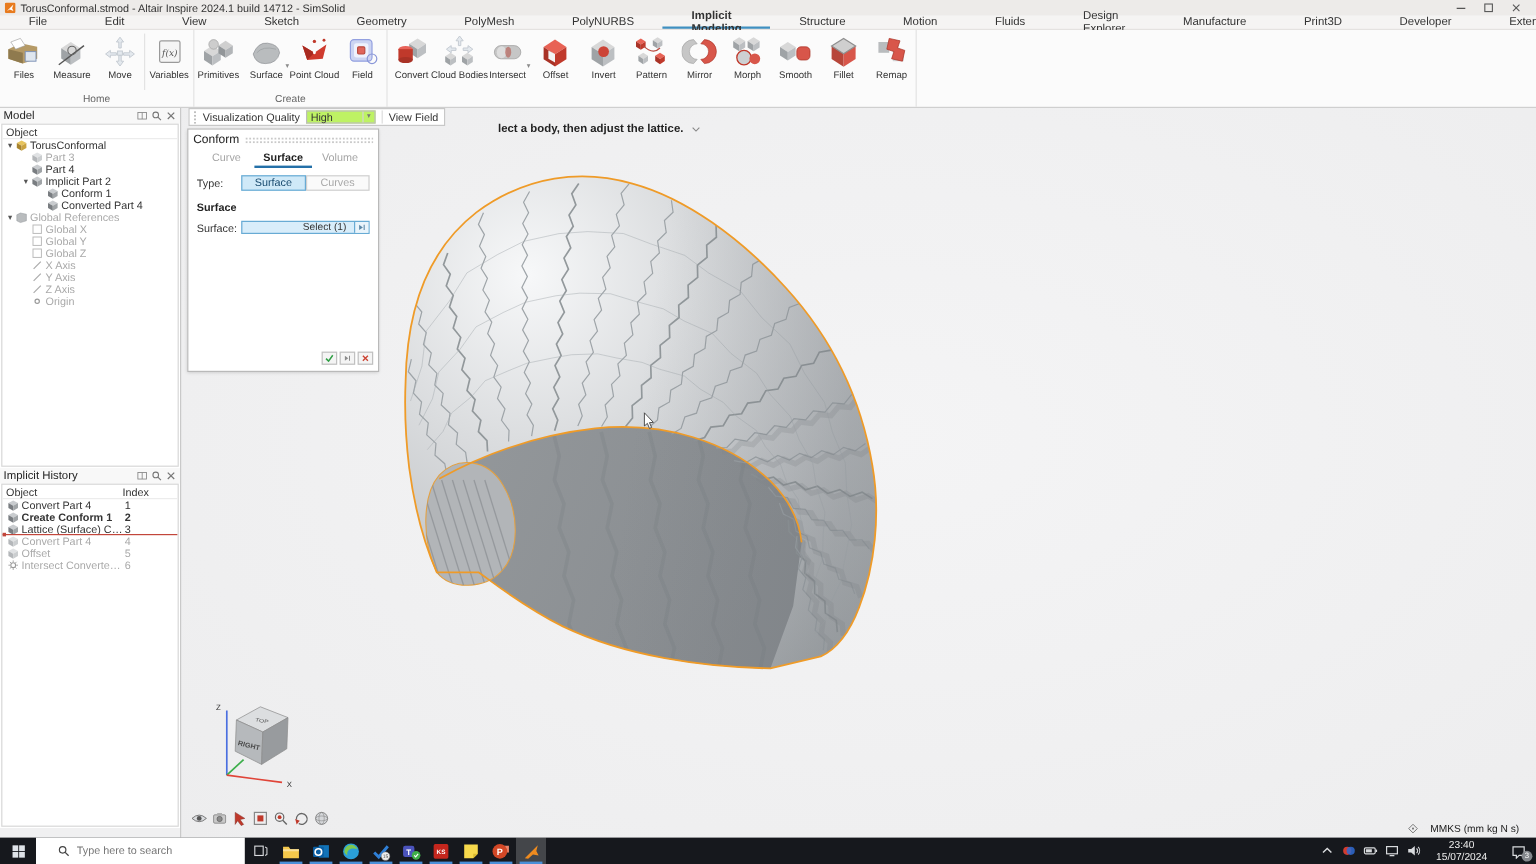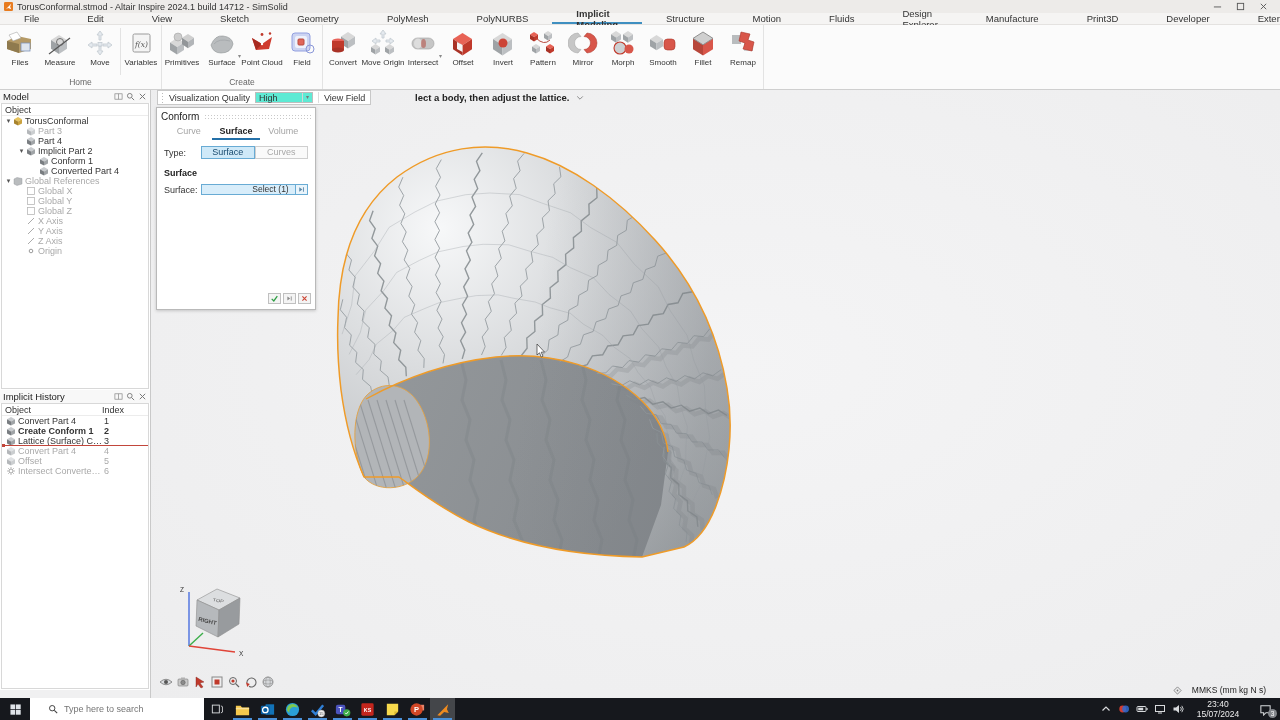--- a/index.html
+++ b/index.html
@@ -56,24 +56,24 @@
   .hist-marker::before{content:"";position:absolute;left:0;top:-2.4px;width:3px;height:3px;background:#c2463b;}
 
   
   .viewport{position:absolute;left:150px;top:90px;width:1130px;height:608px;
     background:radial-gradient(ellipse at 52% 45%, #f4f4f5 0%, #ededee 100%);border-left:1px solid #c9c9c9;box-sizing:border-box;}
   .scene{position:absolute;left:0;top:0;width:1130px;height:608px;}
 
   .vtoolbar{position:absolute;left:6px;top:0px;height:15px;background:#fff;border:1px solid #c8c8c8;
     display:flex;align-items:center;font-size:9px;color:#333;padding:0 5px 0 3px;gap:5px;box-sizing:border-box;}
   .vhandle{width:3px;height:11px;background-image:radial-gradient(#bbb .7px,transparent .8px);background-size:3px 3px;}
-  .vq-select{width:58px;height:11px;border:1px solid #bdbdbd;display:flex;align-items:center;padding-left:3px;background:#5eead4;box-sizing:border-box;}
+  .vq-select{width:58px;height:11px;border:1px solid #bdbdbd;display:flex;align-items:center;padding-left:3px;background:#bef264;box-sizing:border-box;}
   .vq-select .cap{margin-left:auto;width:9px;height:9px;border-left:1px solid #d5d5d5;font-size:6px;color:#777;text-align:center;line-height:9px;}
   .vsep{width:1px;align-self:stretch;background:#ddd;margin:1px 0;}
-  .guidance{position:absolute;left:264px;top:2px;font-size:9.5px;font-weight:bold;color:#222;display:flex;align-items:center;gap:6px;}
+  .guidance{position:absolute;left:264px;top:12px;font-size:9.5px;font-weight:bold;color:#222;display:flex;align-items:center;gap:6px;}
   .guidance .icon{width:8px;height:8px;}
 
   
   .conform{position:absolute;left:5px;top:17px;width:160px;height:203px;background:#fff;border:1px solid #b9b9b9;
     box-shadow:0 1px 3px rgba(0,0,0,.18);font-size:9px;color:#333;box-sizing:border-box;}
   .ctitle{display:flex;align-items:center;padding:3px 4px 0;}
   .ctitle .t{font-size:10px;color:#222;}
   .dots{flex:1;height:6px;margin-left:5px;background-image:radial-gradient(#c9c9c9 .7px,transparent .8px);background-size:3px 3px;}
   .ctabs{display:flex;margin:4px 8px 0;}
   .ctab{flex:1;text-align:center;color:#a5a5a5;padding-bottom:2px;cursor:default;}
@@ -326,21 +326,21 @@
                 </g>
                 <polygon points="3,17.88 7.5,15 12,17.88 7.5,20.759999999999998" fill="#d8d8d8"></polygon>
                 <polygon points="3,17.88 7.5,20.759999999999998 7.5,25.619999999999997 3,22.740000000000002" fill="#9fa3a6"></polygon>
                 <polygon points="7.5,20.759999999999998 12,17.88 12,22.740000000000002 7.5,25.619999999999997" fill="#bcbfc2"></polygon>
                 <polygon points="17,17.88 21.5,15 26,17.88 21.5,20.759999999999998" fill="#d8d8d8"></polygon>
                 <polygon points="17,17.88 21.5,20.759999999999998 21.5,25.619999999999997 17,22.740000000000002" fill="#9fa3a6"></polygon>
                 <polygon points="21.5,20.759999999999998 26,17.88 26,22.740000000000002 21.5,25.619999999999997" fill="#bcbfc2"></polygon>
               </svg>
             </span>
             <span class="rtool-caret"></span>
-            <span class="rtool-label">Move Origin</span>
+            <span class="rtool-label">Cloud Bodies</span>
           </div>
 
           <div class="rtool">
             <span class="icon rtool-icon">
               <svg viewBox="0 0 30 28" xmlns="http://www.w3.org/2000/svg">
                 <rect x="4" y="9" width="22" height="11" rx="5.5" fill="#c6c6c6" stroke="#9e9e9e" stroke-width=".6"></rect>
                 <ellipse cx="10" cy="14.5" rx="4" ry="5" fill="#dddddd"></ellipse>
                 <ellipse cx="15.5" cy="14.5" rx="2.5" ry="4.6" fill="#b34a40" opacity=".55"></ellipse>
               </svg>
             </span>

